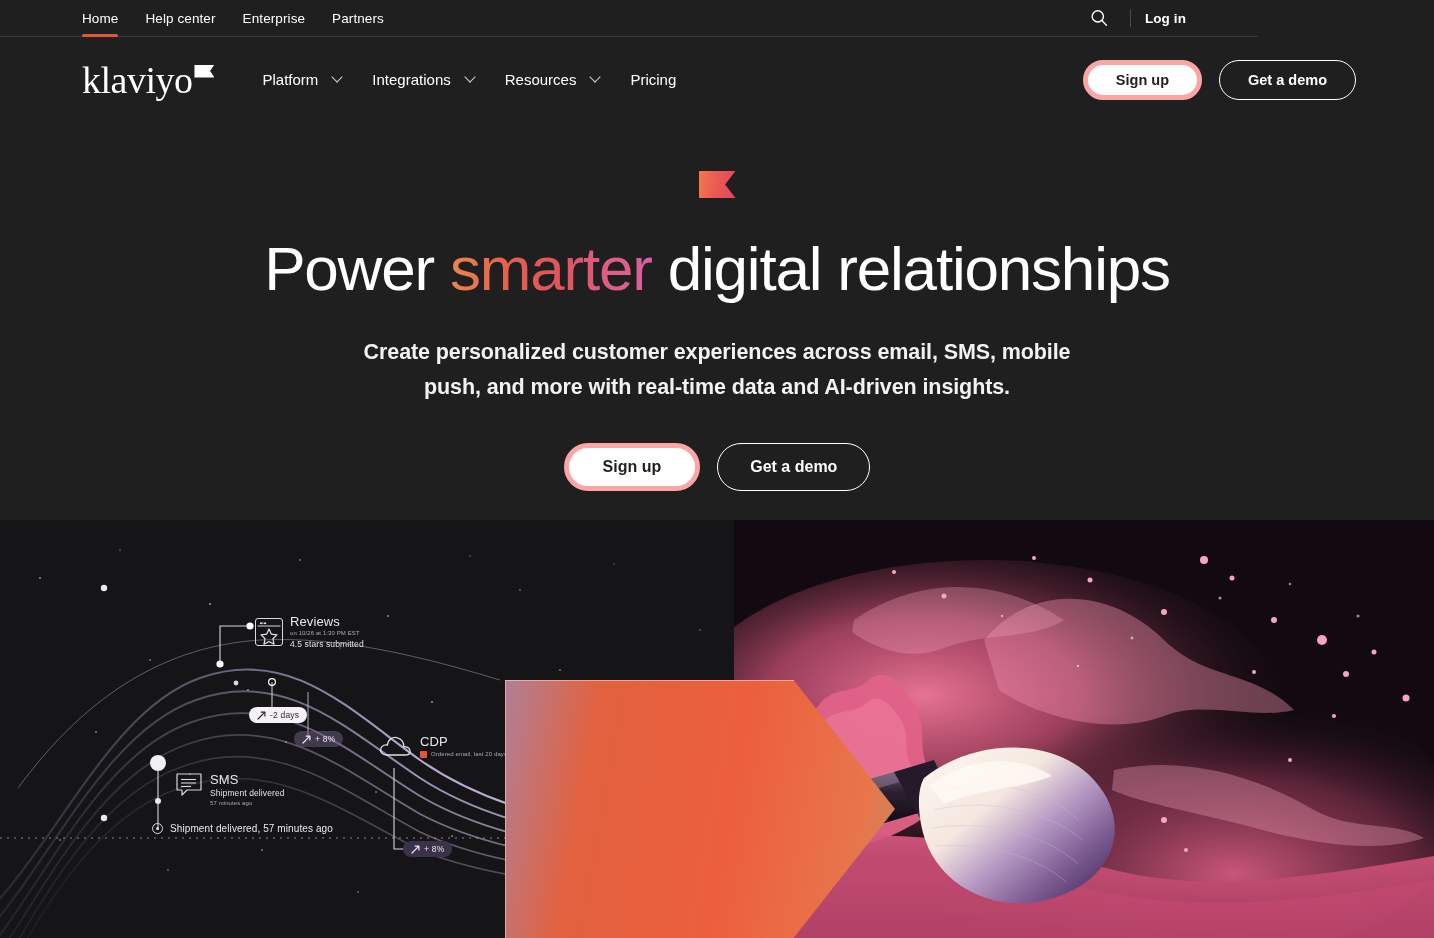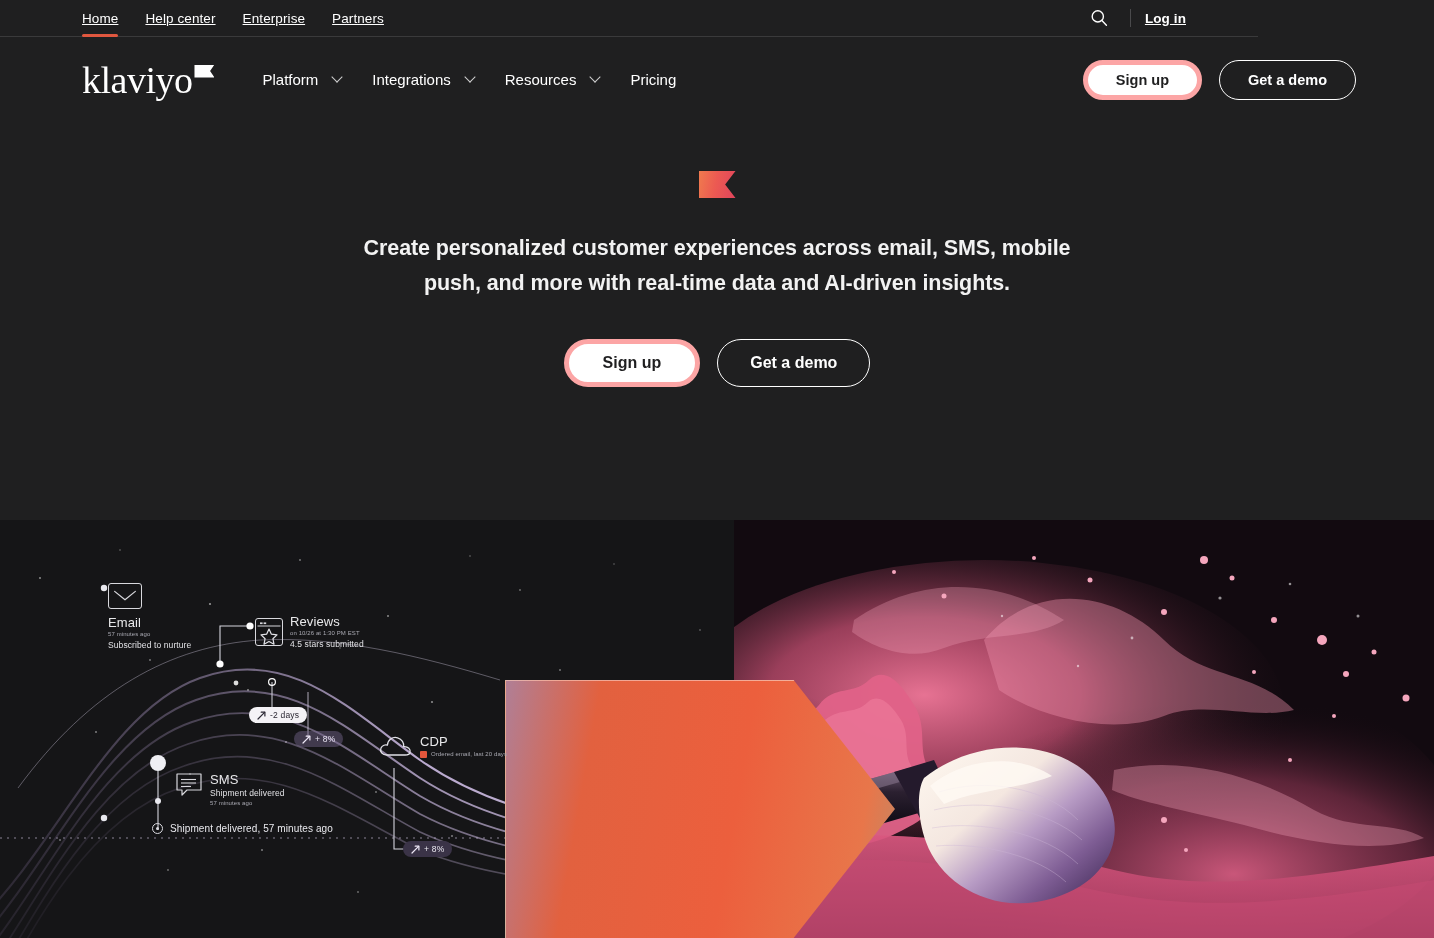--- a/index.html
+++ b/index.html
@@ -10,21 +10,20 @@
     font-family:"Liberation Sans", sans-serif;
     color:#ffffff;
     position:relative;
   }
 
   
   .utility-bar{
     position:absolute; top:0; left:0; width:1258px; height:37px;
     display:flex; align-items:center;
     border-bottom:1px solid #3a3a3b;
-    text-decoration:underline;
   }
   .utility-links{ display:flex; align-items:center; gap:27px; margin-left:82px; height:37px; }
   .utility-link{
     font-size:13.5px; color:#ffffff; letter-spacing:.1px;
     height:37px; display:flex; align-items:center;
     position:relative; cursor:pointer; white-space:nowrap;
   }
   .utility-link.active::after{
     content:""; position:absolute; left:0; right:0; bottom:0; height:3px;
     background:#e0573f; border-radius:2px;
@@ -203,20 +202,21 @@
     </div>
   </nav>
   <div class="nav-actions">
     <button class="btn btn-solid">Sign up</button>
     <button class="btn btn-outline">Get a demo</button>
   </div>
 </div>
 
 <section class="hero">
   <div class="hero-flag"></div>
+  <h1 class="hero-title"><span>Power </span><span class="grad-word">smarter</span><span> digital relationships</span></h1>
   <p class="hero-sub">
     <span>Create personalized customer experiences across email, SMS, mobile</span>
     <span>push, and more with real-time data and AI-driven insights.</span>
   </p>
   <div class="hero-ctas">
     <button class="btn btn-lg btn-solid">Sign up</button>
     <button class="btn btn-lg btn-outline">Get a demo</button>
   </div>
 </section>
 
@@ -422,30 +422,20 @@
       <line x1="308" y1="172" x2="308" y2="218" stroke="#c9c3d4" stroke-width="1" opacity=".85"></line>
 
       <circle cx="158" cy="243" r="8" fill="#efeff4"></circle>
       <line x1="158" y1="251" x2="158" y2="310" stroke="#d6d6de" stroke-width="1.1"></line>
       <circle cx="158" cy="281" r="3" fill="#e8e8ee"></circle>
 
       <polyline points="394,248 394,329 404,329" fill="none" stroke="#d6d6de" stroke-width="1.1"></polyline>
     </g>
   </svg>
 
-  <div class="node node-email">
-    <div class="icon-box">
-      <svg width="34" height="26" viewBox="0 0 34 26">
-        <polyline points="6,7 17,16 28,7" fill="none" stroke="#d8d8dd" stroke-width="1.3" stroke-linecap="round" stroke-linejoin="round"></polyline>
-      </svg>
-    </div>
-    <div class="node-title" style="margin-top:6px;">Email</div>
-    <div class="node-sub">57 minutes ago</div>
-    <div class="node-desc">Subscribed to nurture</div>
-  </div>
 
   <div class="node node-reviews">
     <div class="icon-box" style="width:28px;height:28px;display:flex;align-items:center;justify-content:center;">
       <svg width="26" height="26" viewBox="0 0 26 26">
         <line x1="1.5" y1="7" x2="24.5" y2="7" stroke="#d8d8dd" stroke-width="1"></line>
         <rect x="4" y="3.4" width="2.6" height="1.7" fill="#d8d8dd"></rect>
         <rect x="7.6" y="3.4" width="2.6" height="1.7" fill="#d8d8dd"></rect>
         <polygon points="13,10 15.4,15.2 21,15.9 16.9,19.7 18,25.2 13,22.5 8,25.2 9.1,19.7 5,15.9 10.6,15.2" fill="none" stroke="#e4e4e9" stroke-width="1.2" stroke-linejoin="round"></polygon>
       </svg>
     </div>

